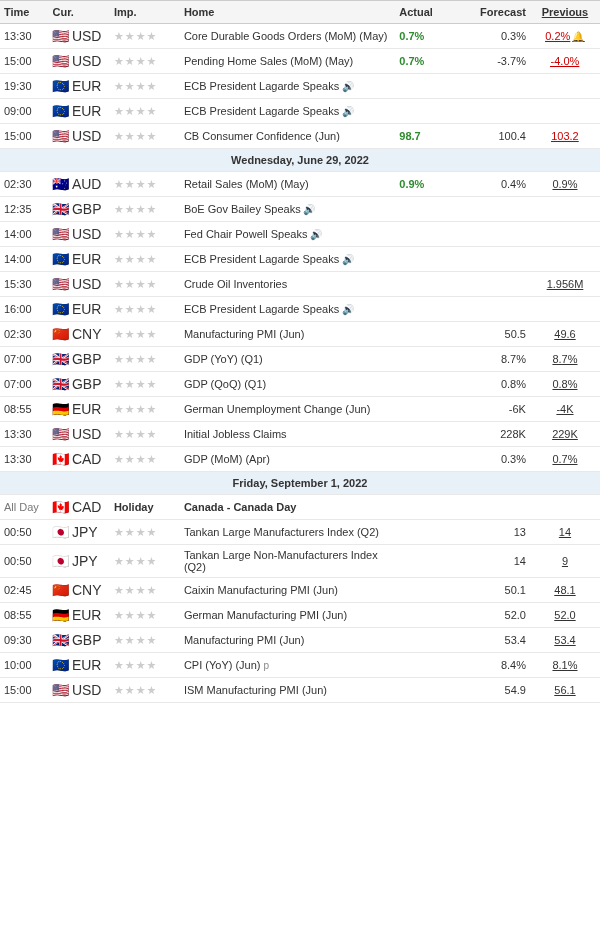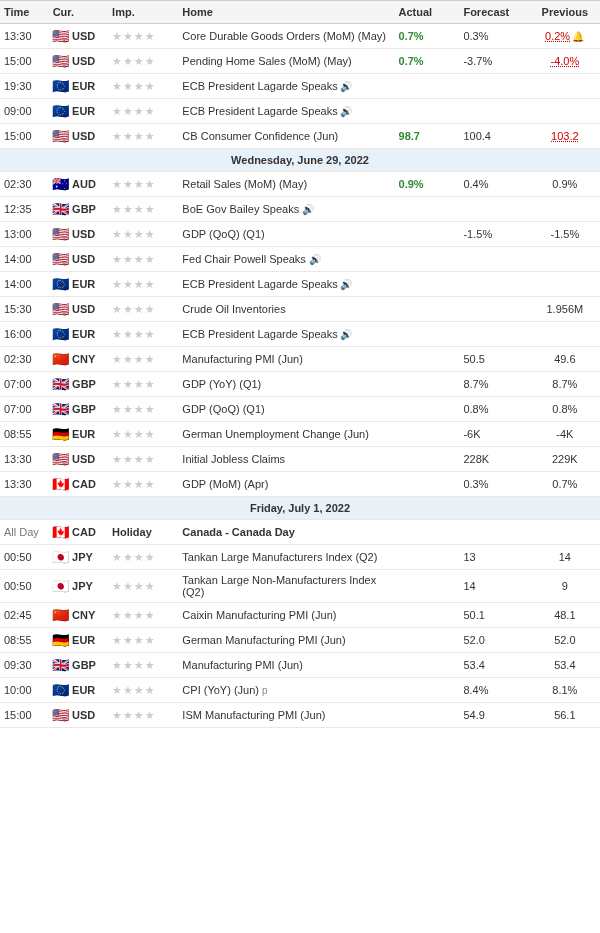--- a/index.html
+++ b/index.html
@@ -28,25 +28,25 @@
       font-weight: bold;
       color: #333;
       font-size: 11px;
       padding: 5px 4px;
     }
     .col-time { width: 45px; }
     .col-cur { width: 55px; }
     .col-imp { width: 65px; }
     .col-event { width: 200px; }
     .col-actual { width: 60px; text-align: left; }
-    .col-forecast { width: 65px; text-align: left; }
-    .col-previous { width: 65px; text-align: center; }
+    .col-forecast { width: 65px; text-align: right; }
+    .col-previous { width: 65px; text-align: center; text-decoration: underline; }
     .green { color: #2e8b2e; font-weight: bold; }
     .flag { font-size: 14px; margin-right: 2px; }
-    .currency { font-weight: bold; font-size: 11px; }
+    .currency { font-weight: normal; font-size: 14px; }
     .holiday-bold { font-weight: bold; }
     .sound-icon { font-size: 10px; color: #888; margin-left: 3px; }
     .bell-icon { font-size: 10px; color: #888; margin-left: 2px; }
     .cur-cell { display: flex; align-items: center; }
     .imp-cell { display: flex; align-items: center; gap: 1px; }
   </style>
 </head>
 <body>
 
 <table>
@@ -206,41 +206,20 @@
             <span style="font-size: 11px; color: rgb(204, 204, 204);">★</span>
             <span style="font-size: 11px; color: rgb(204, 204, 204);">★</span>
           </div>
         </td>
         <td class="col-event"><span>BoE Gov Bailey Speaks</span><span class="sound-icon" style="font-size: 10px;">🔊</span></td>
         <td class="col-actual"></td>
         <td class="col-forecast"></td>
         <td class="col-previous"></td>
       </tr>
       <tr>
-        <td class="col-time">13:00</td>
-        <td class="col-cur">
-          <div class="cur-cell">
-            <span class="flag">🇺🇸</span>
-            <span class="currency">USD</span>
-          </div>
-        </td>
-        <td class="col-imp">
-          <div class="imp-cell">
-            <span style="font-size: 11px; color: rgb(204, 204, 204);">★</span>
-            <span style="font-size: 11px; color: rgb(204, 204, 204);">★</span>
-            <span style="font-size: 11px; color: rgb(204, 204, 204);">★</span>
-            <span style="font-size: 11px; color: rgb(204, 204, 204);">★</span>
-          </div>
-        </td>
-        <td class="col-event"><span>GDP (QoQ) (Q1)</span></td>
-        <td class="col-actual"></td>
-        <td class="col-forecast">-1.5%</td>
-        <td class="col-previous"><span>-1.5%</span></td>
-      </tr>
-      <tr>
         <td class="col-time">14:00</td>
         <td class="col-cur">
           <div class="cur-cell">
             <span class="flag">🇺🇸</span>
             <span class="currency">USD</span>
           </div>
         </td>
         <td class="col-imp">
           <div class="imp-cell">
             <span style="font-size: 11px; color: rgb(204, 204, 204);">★</span>
@@ -437,21 +416,21 @@
             <span style="font-size: 11px; color: rgb(204, 204, 204);">★</span>
             <span style="font-size: 11px; color: rgb(204, 204, 204);">★</span>
           </div>
         </td>
         <td class="col-event"><span>GDP (MoM) (Apr)</span></td>
         <td class="col-actual"></td>
         <td class="col-forecast">0.3%</td>
         <td class="col-previous"><span>0.7%</span></td>
       </tr>
       <tr class="section-header">
-        <td colspan="7">Friday, July 1, 2022</td>
+        <td colspan="7">Friday, September 1, 2022</td>
       </tr>
       <tr>
         <td class="col-time" style="color: rgb(119, 119, 119);">All Day</td>
         <td class="col-cur">
           <div class="cur-cell">
             <span class="flag">🇨🇦</span>
             <span class="currency">CAD</span>
           </div>
         </td>
         <td class="col-imp"><span class="holiday-bold">Holiday</span></td>

